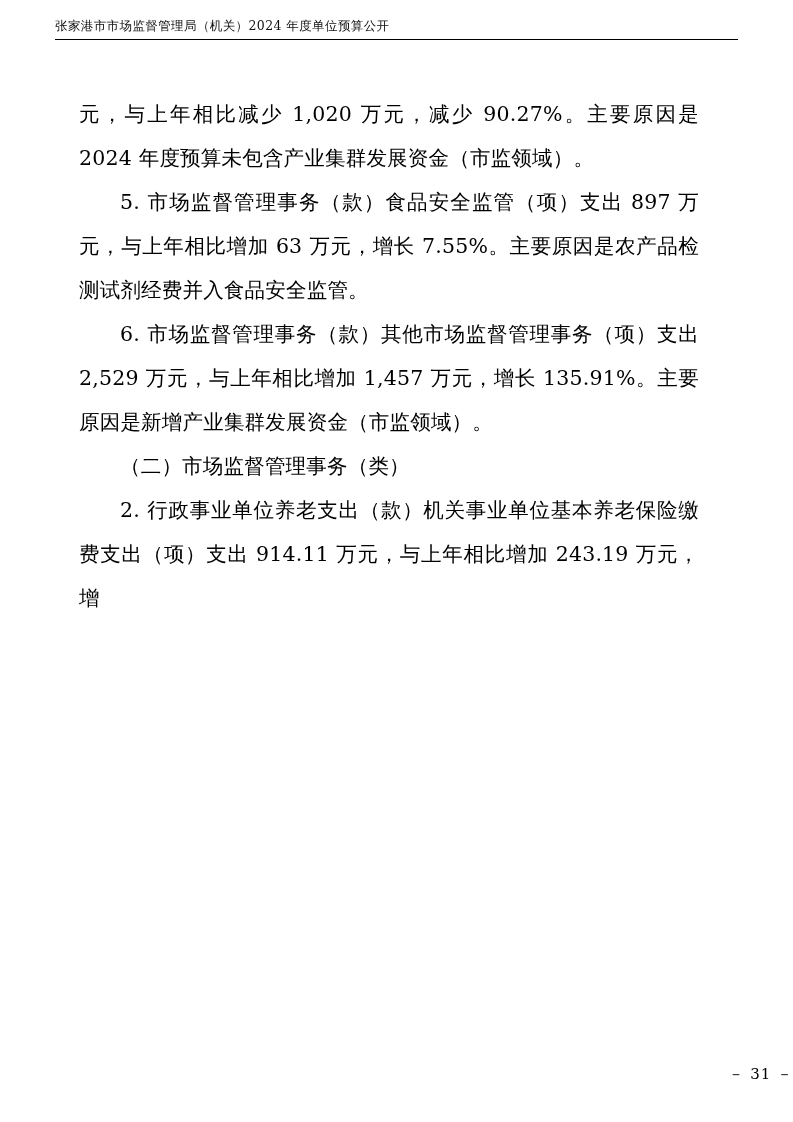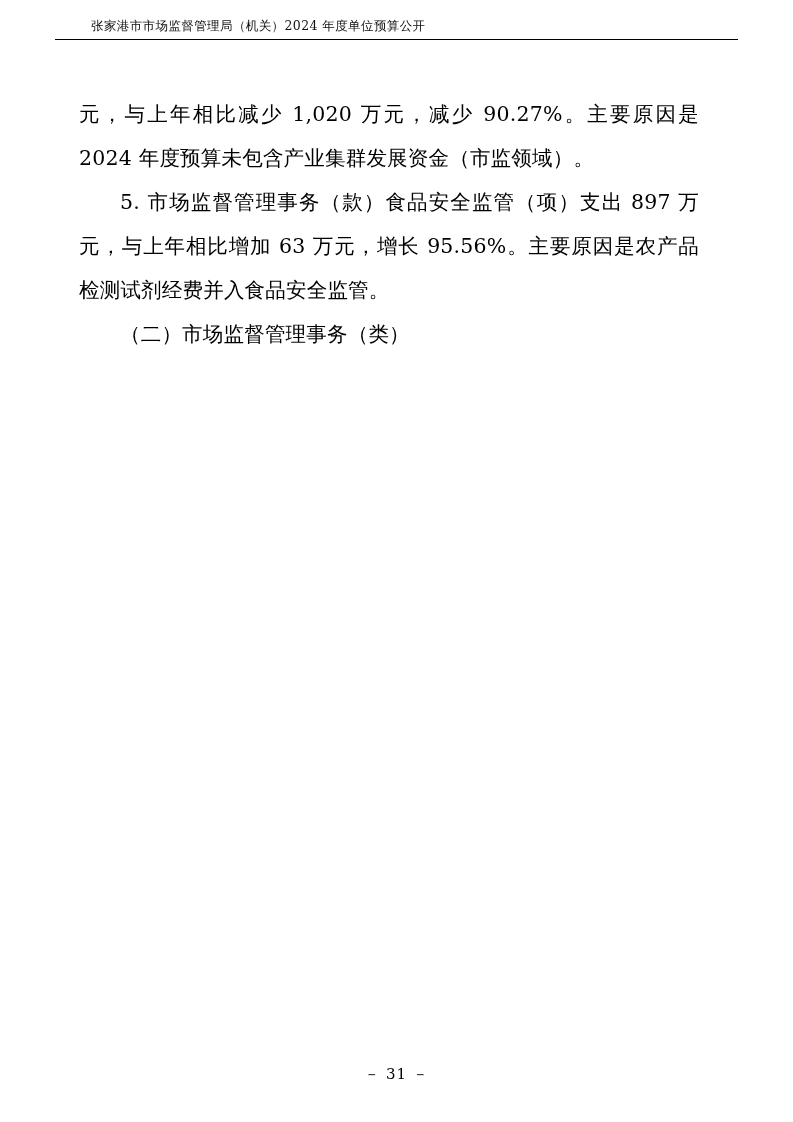--- a/index.html
+++ b/index.html
@@ -27,21 +27,20 @@
     left: 55px;
     right: 55px;
     height: 30px;
   }
   .header-text {
     font-family: "DejaVu Serif", "Liberation Serif", serif;
     font-size: 12.5px;
     letter-spacing: 0.4px;
     color: #111111;
     white-space: nowrap;
-    margin-left: 36px;
   }
   .header-rule {
     position: absolute;
     left: 0;
     right: 0;
     top: 21px;
     border-top: 1px solid #000000;
   }
   .content {
     position: absolute;
@@ -59,38 +58,40 @@
     font-family: "DejaVu Serif", "Liberation Serif", serif;
   }
   p.indent {
     text-indent: 41px;
   }
   .footer {
     position: absolute;
     bottom: 38px;
     left: 0;
     width: 793px;
-    text-align: center;
+    text-align: right;
     font-size: 15px;
     font-family: "DejaVu Serif", "Liberation Serif", serif;
     color: #000000;
     letter-spacing: 1px;
   }
 </style>
 </head>
 <body>
 
 <div class="page">
 
   <div class="header">
     <div class="header-text">张家港市市场监督管理局（机关）2024 年度单位预算公开</div>
     <div class="header-rule"></div>
   </div>
 
   <div class="content">
     <p class="para">元，与上年相比减少 1,020 万元，减少 90.27%。主要原因是 2024 年度预算未包含产业集群发展资金（市监领域）。</p>
-    <p class="para indent">5. 市场监督管理事务（款）食品安全监管（项）支出 897 万元，与上年相比增加 63 万元，增长 95.56%。主要原因是农产品检测试剂经费并入食品安全监管。</p>
+    <p class="para indent">5. 市场监督管理事务（款）食品安全监管（项）支出 897 万元，与上年相比增加 63 万元，增长 7.55%。主要原因是农产品检测试剂经费并入食品安全监管。</p>
+    <p class="para indent">6. 市场监督管理事务（款）其他市场监督管理事务（项）支出 2,529 万元，与上年相比增加 1,457 万元，增长 135.91%。主要原因是新增产业集群发展资金（市监领域）。</p>
     <p class="para indent">（二）市场监督管理事务（类）</p>
+    <p class="para indent">2. 行政事业单位养老支出（款）机关事业单位基本养老保险缴费支出（项）支出 914.11 万元，与上年相比增加 243.19 万元，增</p>
   </div>
 
   <div class="footer">－ 31 －</div>
 
 </div>
 
 </body></html>

